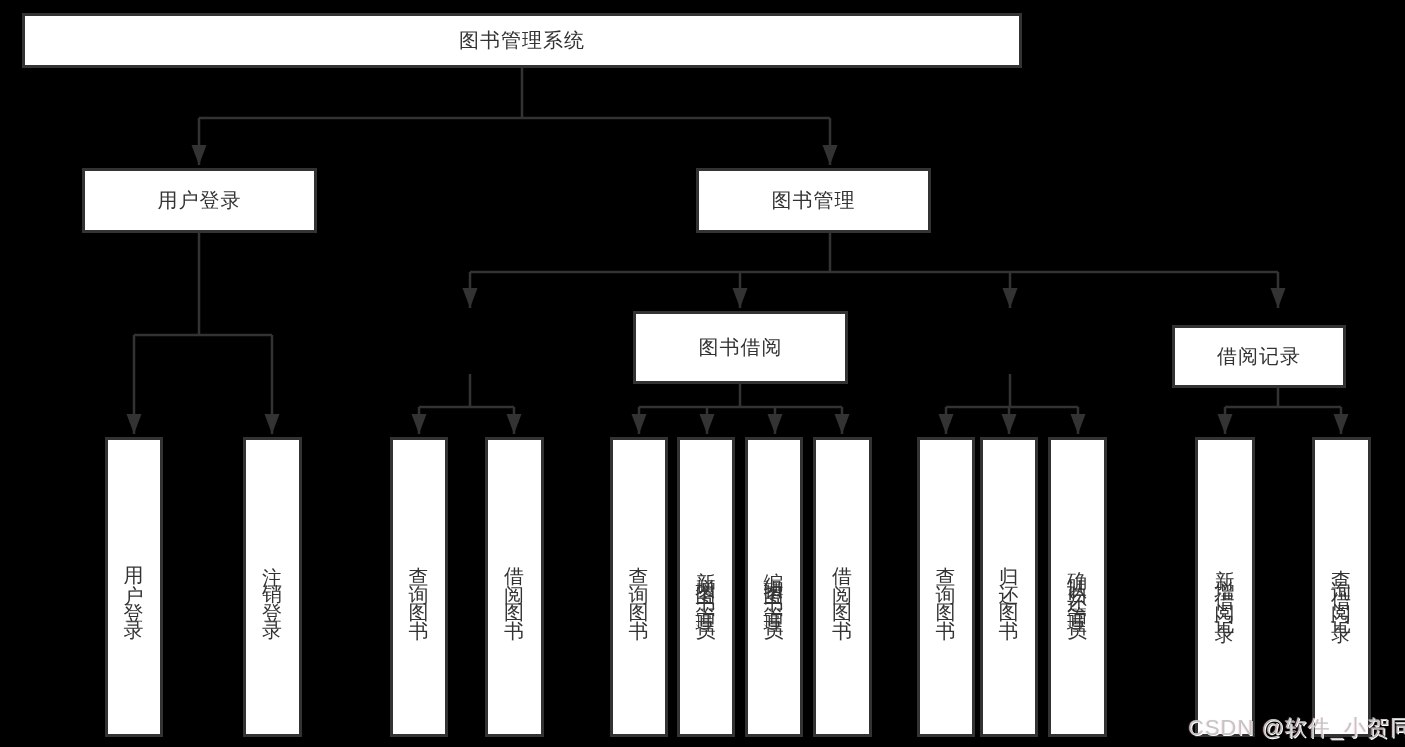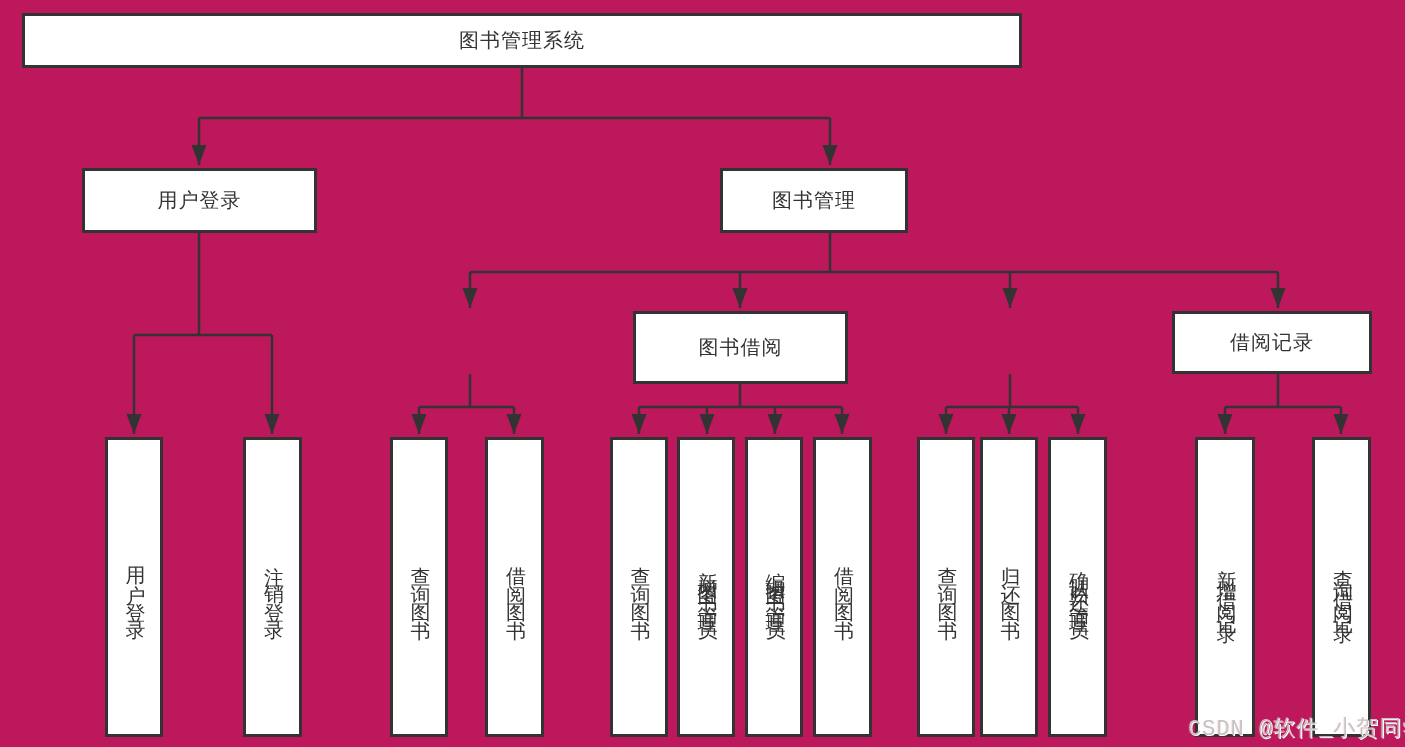--- a/index.html
+++ b/index.html
@@ -1,21 +1,21 @@
 <!DOCTYPE html>
 <html><head>
 <meta charset="utf-8">
 <style>
   html,body{margin:0;padding:0;background:#ffffff;}
   .canvas{
     position:relative;
     width:1405px;height:747px;
-    background:#be185d;
+    background:#000000;
     overflow:hidden;
-    font-family:Liberation Mono, monospace;
+    font-family:Liberation Sans, sans-serif;
     color:#333333;
   }
   .wires{position:absolute;left:0;top:0;width:1405px;height:747px;}
   .box{
     position:absolute;
     box-sizing:border-box;
     border:3px solid #333333;
     background:#ffffff;
     display:flex;
     align-items:center;
@@ -96,28 +96,28 @@
     </g>
   </svg>
 
   <div class="box" style="left:22px;top:13px;width:1000px;height:55px">
     <span class="hlabel">图书管理系统</span>
   </div>
 
   <div class="box" style="left:82px;top:168px;width:235px;height:65px">
     <span class="hlabel">用户登录</span>
   </div>
-  <div class="box" style="left:720px;top:168px;width:188px;height:65px">
+  <div class="box" style="left:696px;top:168px;width:235px;height:65px">
     <span class="hlabel">图书管理</span>
   </div>
 
   <div class="box" style="left:633px;top:311px;width:215px;height:73px">
     <span class="hlabel">图书借阅</span>
   </div>
-  <div class="box" style="left:1172px;top:311px;width:200px;height:63px">
+  <div class="box" style="left:1172px;top:325px;width:174px;height:63px">
     <span class="hlabel">借阅记录</span>
   </div>
 
   <div class="box" style="left:105px;top:437px;width:58px;height:300px">
     <span class="vlabel sp4">用户登录</span>
   </div>
   <div class="box" style="left:243px;top:437px;width:59px;height:300px">
     <span class="vlabel sp4">注销登录</span>
   </div>
 

